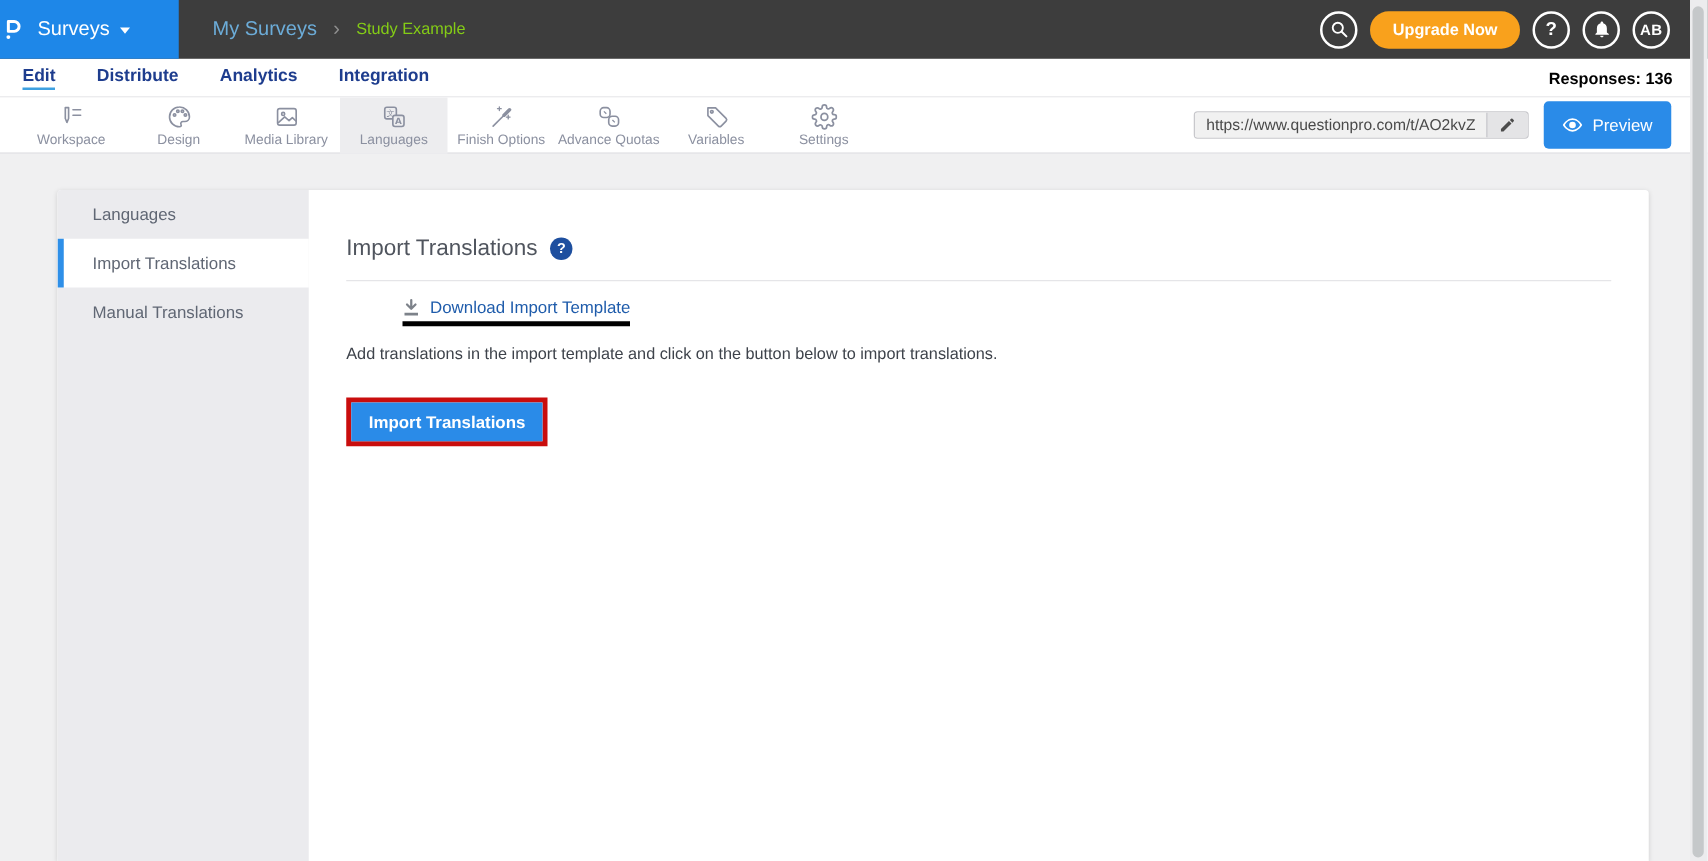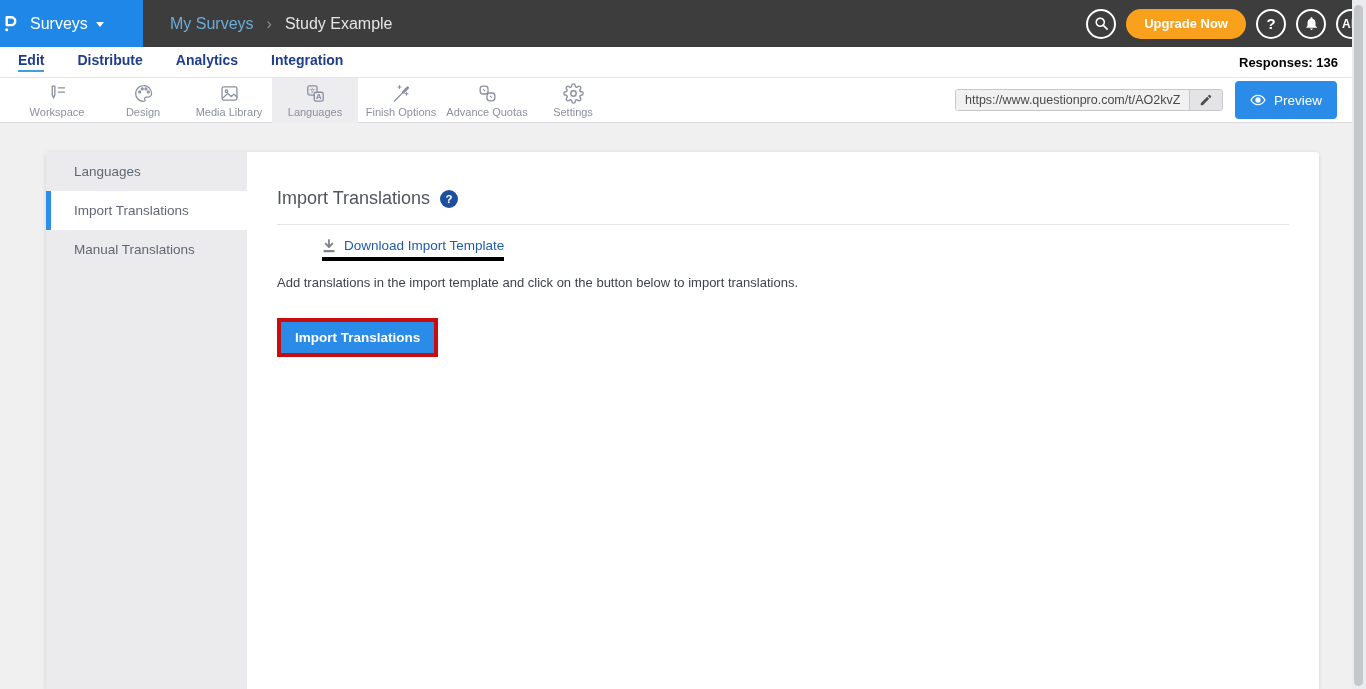--- a/index.html
+++ b/index.html
@@ -7,22 +7,22 @@
   body { font-family:"Liberation Sans", sans-serif; position:relative; background:#f0f0f1; }
 
   
   .topbar { height:47px; background:#3d3d3d; display:flex; align-items:center; position:relative; }
   .brand { width:143px; height:47px; background:#1e87e8; display:flex; align-items:center; justify-content:flex-start; gap:8px; cursor:pointer; }
   .brand-label { color:#fff; font-size:16px; }
   .caret-down { width:0; height:0; border-left:4px solid transparent; border-right:4px solid transparent; border-top:5px solid #fff; margin-top:2px; }
   .crumbs { display:flex; align-items:flex-start; margin-left:27px; gap:13px; }
   .crumb-parent { color:#6cacd8; font-size:16px; text-decoration:none; cursor:pointer; }
   .crumb-sep { color:#8f8f8f; font-size:16px; }
-  .crumb-current { color:#e5e5e5; font-size:16px; }
-  .top-right { margin-left:auto; display:flex; align-items:center; gap:10px; }
+  .crumb-current { color:#84cc16; font-size:13px; }
+  .top-right { margin-left:auto; display:flex; align-items:center; gap:10px; padding-right:30px; }
   .circle-btn { width:30px; height:30px; border:2px solid #fff; border-radius:50%; background:transparent; color:#fff; display:flex; align-items:center; justify-content:center; cursor:pointer; font-family:inherit; }
   .help-glyph { font-size:15px; font-weight:bold; }
   .avatar-txt { font-size:12px; font-weight:bold; letter-spacing:.3px; }
   .upgrade-btn { height:30px; border:none; border-radius:16px; background:#f9a11c; color:#fff; font-size:13px; font-weight:bold; padding:0 18px; cursor:pointer; font-family:inherit; }
 
   
   .tabrow { height:31px; background:#fff; display:flex; align-items:center; padding-left:18px; border-bottom:1px solid #e6e6e9; }
   .tab { font-size:14px; font-weight:bold; color:#1e3d8e; margin-right:33px; text-decoration:none; cursor:pointer; padding-bottom:2px; border-bottom:2px solid transparent; }
   .tab.active { border-bottom-color:#3da0e0; }
   .responses { margin-left:auto; margin-right:28px; color:#000000; font-size:13px; font-weight:bold; }
@@ -162,20 +162,27 @@
 
   <div class="tool">
     <svg class="ic" width="21" height="21" viewBox="0 0 24 24" fill="none" stroke="#8b90a0" stroke-width="1.5" stroke-linejoin="round">
       <rect x="3.6" y="3.6" width="9" height="9" rx="3.2"></rect>
       <rect x="11.4" y="11.4" width="9" height="9" rx="3.2"></rect>
       <path d="M7 7 l2.2 2.2 M17 17 l-2.2 -2.2" stroke-width="1.2"></path>
     </svg>
     <span class="tool-label">Advance Quotas</span>
   </div>
 
+  <div class="tool">
+    <svg class="ic" width="21" height="21" viewBox="0 0 24 24" fill="none" stroke="#8b90a0" stroke-width="1.5" stroke-linecap="round" stroke-linejoin="round">
+      <path d="M3.8 3.8 h7 L20.4 13.4 a1.8 1.8 0 0 1 0 2.5 l-4.5 4.5 a1.8 1.8 0 0 1-2.5 0 L3.8 10.8 z"></path>
+      <circle cx="7.4" cy="7.4" r="1.2"></circle>
+    </svg>
+    <span class="tool-label">Variables</span>
+  </div>
 
   <div class="tool">
     <svg class="ic" width="21" height="21" viewBox="0 0 24 24" fill="none" stroke="#8b90a0" stroke-width="1.6" stroke-linecap="round" stroke-linejoin="round">
       <circle cx="12" cy="12" r="3.1"></circle>
       <path d="M19.4 15a1.65 1.65 0 0 0 .33 1.82l.06.06a2 2 0 0 1 0 2.83 2 2 0 0 1-2.83 0l-.06-.06a1.65 1.65 0 0 0-1.82-.33 1.65 1.65 0 0 0-1 1.51V21a2 2 0 0 1-2 2 2 2 0 0 1-2-2v-.09A1.65 1.65 0 0 0 9 19.4a1.65 1.65 0 0 0-1.82.33l-.06.06a2 2 0 0 1-2.83 0 2 2 0 0 1 0-2.83l.06-.06a1.65 1.65 0 0 0 .33-1.82 1.65 1.65 0 0 0-1.51-1H3a2 2 0 0 1-2-2 2 2 0 0 1 2-2h.09A1.65 1.65 0 0 0 4.6 9a1.65 1.65 0 0 0-.33-1.82l-.06-.06a2 2 0 0 1 0-2.83 2 2 0 0 1 2.83 0l.06.06a1.65 1.65 0 0 0 1.82.33H9a1.65 1.65 0 0 0 1-1.51V3a2 2 0 0 1 2-2 2 2 0 0 1 2 2v.09a1.65 1.65 0 0 0 1 1.51 1.65 1.65 0 0 0 1.82-.33l.06-.06a2 2 0 0 1 2.83 0 2 2 0 0 1 0 2.83l-.06.06a1.65 1.65 0 0 0-.33 1.82V9a1.65 1.65 0 0 0 1.51 1H21a2 2 0 0 1 2 2 2 2 0 0 1-2 2h-.09a1.65 1.65 0 0 0-1.51 1z"></path>
     </svg>
     <span class="tool-label">Settings</span>
   </div>
 
   <div class="url-group">

